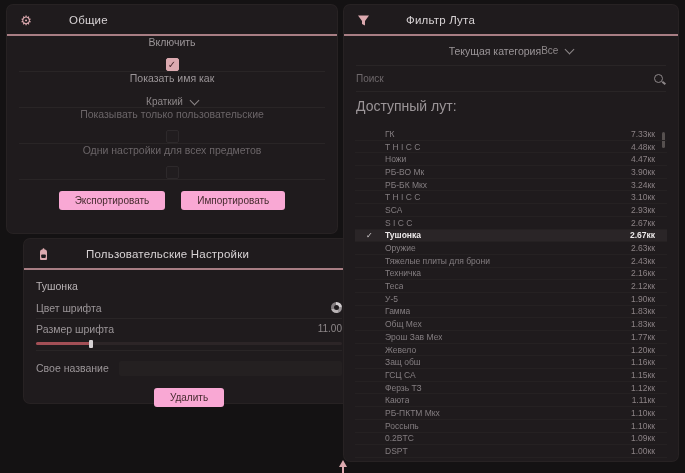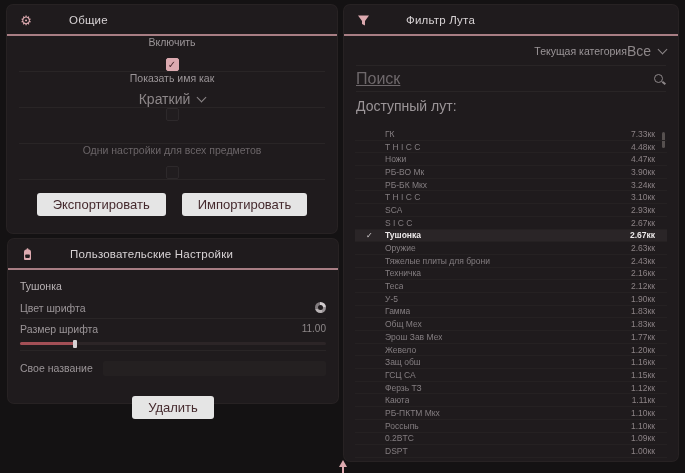--- a/index.html
+++ b/index.html
@@ -7,21 +7,21 @@
     width:685px;height:473px;position:relative;overflow:hidden;
     background:#141213;
     font-family:"Liberation Sans",sans-serif;
     -webkit-font-smoothing:antialiased;
   }
   .panel{
     position:absolute;background:#1f1b1d;border-radius:6px;
     box-shadow:0 0 0 1px #272223;
   }
   #panel-general{left:7px;top:5px;width:330px;height:228px;}
-  #panel-user{left:8px;top:239px;width:330px;height:164px;}
+  #panel-user{left:24px;top:239px;width:330px;height:164px;}
   #panel-loot{left:344px;top:5px;width:334px;height:456px;}
 
   .panel-header{
     display:flex;align-items:center;gap:8px;
     padding:8px 12px 7px 12px;
     border-bottom:2px solid #a87e84;
   }
   .panel-title{font-size:11.5px;color:#d8d3d5;letter-spacing:.2px;margin-left:28px;}
   .hdr-icon{width:14px;height:14px;display:flex;align-items:center;justify-content:center;color:#dca9af;font-size:13px;line-height:1;}
 
@@ -32,27 +32,27 @@
   }
   .set-row .lbl{color:#9b9598;}
   .set-row.dim .lbl{color:#6b6568;}
   .cb{
     width:13px;height:13px;border-radius:2px;background:#242021;border:1px solid #3a3537;
     display:flex;align-items:center;justify-content:center;font-size:10px;color:#4a272c;
     box-sizing:border-box;
   }
   .cb.checked{background:#dcaab0;border-color:#dcaab0;}
   .set-row.dim .cb{opacity:.55;}
-  .selwrap{display:flex;align-items:center;gap:8px;color:#8d8789;font-size:14px;}
+  .selwrap{display:flex;align-items:center;gap:8px;color:#8d8789;font-size:10px;}
   .chev{width:6px;height:6px;border-right:1.5px solid #8d8789;border-bottom:1.5px solid #8d8789;
     transform:rotate(45deg);margin-top:-3px;}
   .btn-row{height:40px;display:flex;align-items:center;justify-content:center;gap:16px;}
   .pill-btn{
-    background:#e5e5e5;color:#452a2e;border:none;border-radius:3px;
-    font-family:"Liberation Sans",sans-serif;font-size:13px;padding:4px 16px;min-width:70px;margin-top:8px;
+    background:#f9a8d4;color:#452a2e;border:none;border-radius:3px;
+    font-family:"Liberation Sans",sans-serif;font-size:10px;padding:4px 16px;min-width:70px;
   }
 
   
   .item-name{padding:10px 12px 5px 12px;font-size:10.5px;color:#bab4b6;}
   .u-row{margin:0 12px;display:flex;align-items:center;justify-content:space-between;
     border-bottom:1px solid #292526;font-size:10.5px;color:#9b9598;}
   #row-font-color{height:21px;}
   #row-font-size{height:19px;border-bottom:none;}
   .u-val{color:#8d8789;font-size:10px;}
   .color-wheel{
@@ -62,25 +62,25 @@
   .color-wheel::after{content:"";position:absolute;left:3px;top:3px;width:5px;height:5px;border-radius:50%;background:#1f1b1d;}
   .slider{margin:1px 12px 0 12px;height:11px;position:relative;border-bottom:1px solid #292526;}
   .slider .track{position:absolute;left:0;top:3px;height:3px;width:100%;background:#2c2527;border-radius:2px;}
   .slider .fill{position:absolute;left:0;top:3px;height:3px;background:#a34f56;border-radius:2px;}
   .slider .handle{position:absolute;top:1px;width:4px;height:8px;background:#d6d1d3;border-radius:1px;}
   .cname-row{margin:8px 12px 0 12px;display:flex;align-items:center;font-size:10.5px;color:#9b9598;height:18px;}
   .cname-input{flex:1;margin-left:10px;height:15px;background:#242021;border-radius:2px;}
   .del-row{display:flex;justify-content:center;margin-top:11px;}
 
   
-  .cat-row{margin:0 12px;height:29px;display:flex;align-items:center;justify-content:flex-end;
+  .cat-row{margin:0 12px;height:29px;display:flex;align-items:center;justify-content:center;
     border-bottom:1px solid #292526;font-size:10.5px;color:#9b9598;}
   .search-row{margin:0 12px;height:25px;display:flex;align-items:center;justify-content:space-between;
     border-bottom:1px solid #292526;}
-  .search-ph{font-size:16px;color:#6e686b;text-decoration:underline;}
+  .search-ph{font-size:10px;color:#6e686b;}
   .mag{width:7px;height:7px;border:1.5px solid #8d8789;border-radius:50%;position:relative;margin-right:3px;}
   .mag::after{content:"";position:absolute;width:4px;height:1.5px;background:#8d8789;
     right:-4px;bottom:-1px;transform:rotate(40deg);}
   .list-label{padding:6px 12px 3px 12px;font-size:14px;color:#9b9598;}
   .loot-list{position:relative;margin:11px;}
   .loot-row{
     height:12.7px;box-sizing:border-box;display:flex;align-items:center;justify-content:space-between;
     padding:0 12px 0 30px;border-bottom:1px solid #252122;font-size:8.5px;position:relative;
   }
   .loot-row .nm{color:#847e81;white-space:nowrap;overflow:hidden;}
@@ -112,20 +112,21 @@
         <span class="cb checked">✓</span>
       </div>
       <div class="set-row">
         <span class="lbl">Показать имя как</span>
         <span class="selwrap">
           <span>Краткий</span>
           <span class="chev"></span>
         </span>
       </div>
       <div class="set-row dim">
+        <span class="lbl">Показывать только пользовательские</span>
         <span class="cb"></span>
       </div>
       <div class="set-row dim">
         <span class="lbl">Одни настройки для всех предметов</span>
         <span class="cb"></span>
       </div>
     </div>
   <div class="btn-row">
     <button class="pill-btn">Экспортировать</button>
     <button class="pill-btn">Импортировать</button>

